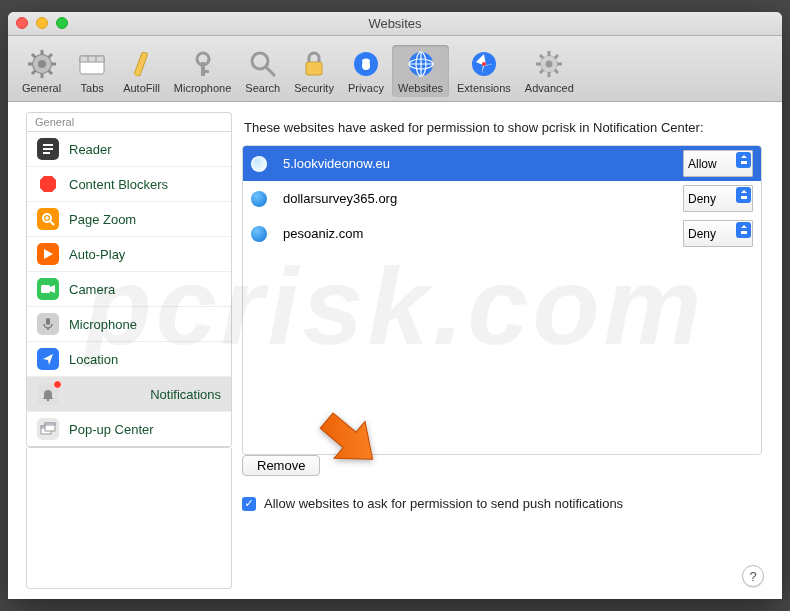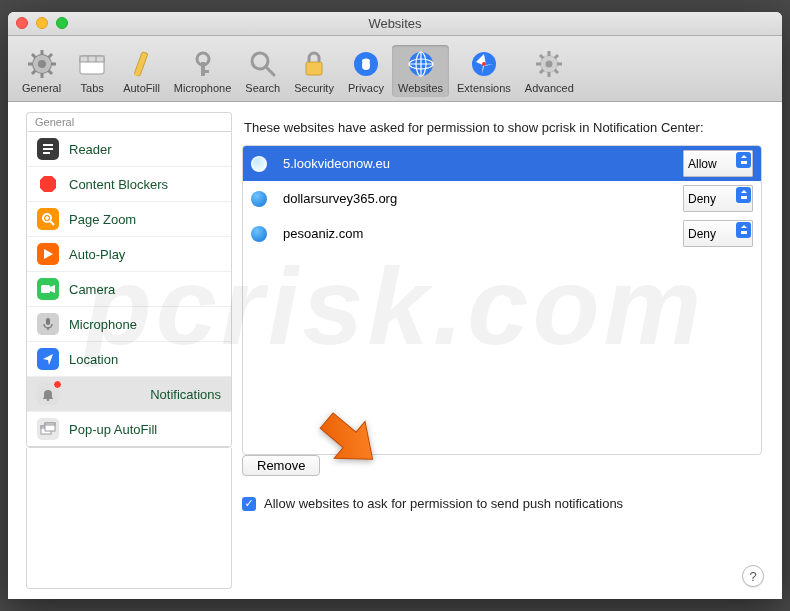--- a/index.html
+++ b/index.html
@@ -332,21 +332,21 @@
           </div>
           <div class="side-item">
             <span class="sicon" style="background:#e8e8e8">
               <svg width="16" height="14">
                 <rect x="1" y="4" width="10" height="8" fill="#fff" stroke="#9a9a9a"></rect>
                 <rect x="1" y="4" width="10" height="2" fill="#cfe3ff" stroke="#9a9a9a"></rect>
                 <rect x="5" y="1" width="10" height="8" fill="#fff" stroke="#9a9a9a"></rect>
                 <rect x="5" y="1" width="10" height="2" fill="#cfe3ff" stroke="#9a9a9a"></rect>
               </svg>
             </span>
-            <span>Pop-up AutoFill</span>
+            <span>Pop-up Center</span>
           </div>
         </div>
       <div class="side-spacer"></div>
       <div class="side-bottom"></div>
     </div>
 
     <div class="main">
       <div class="main-header">These websites have asked for permission to show pcrisk in Notification Center:</div>
       <div class="site-list" id="site-list">
           <div class="site-row selected">

